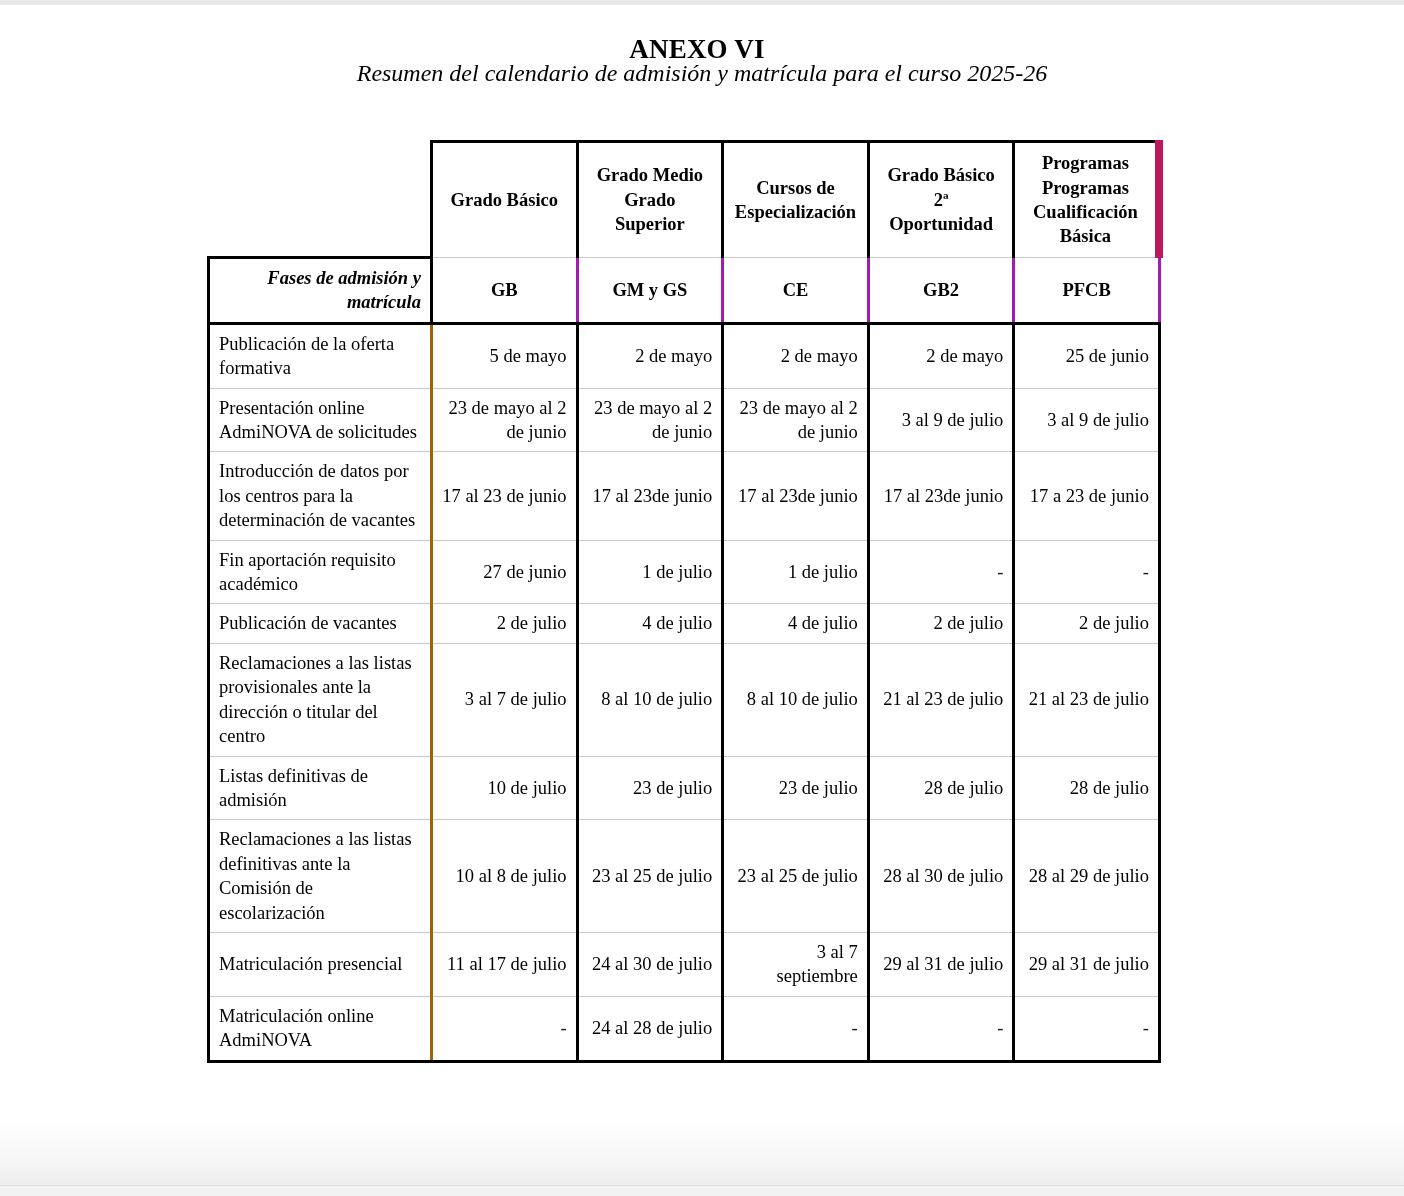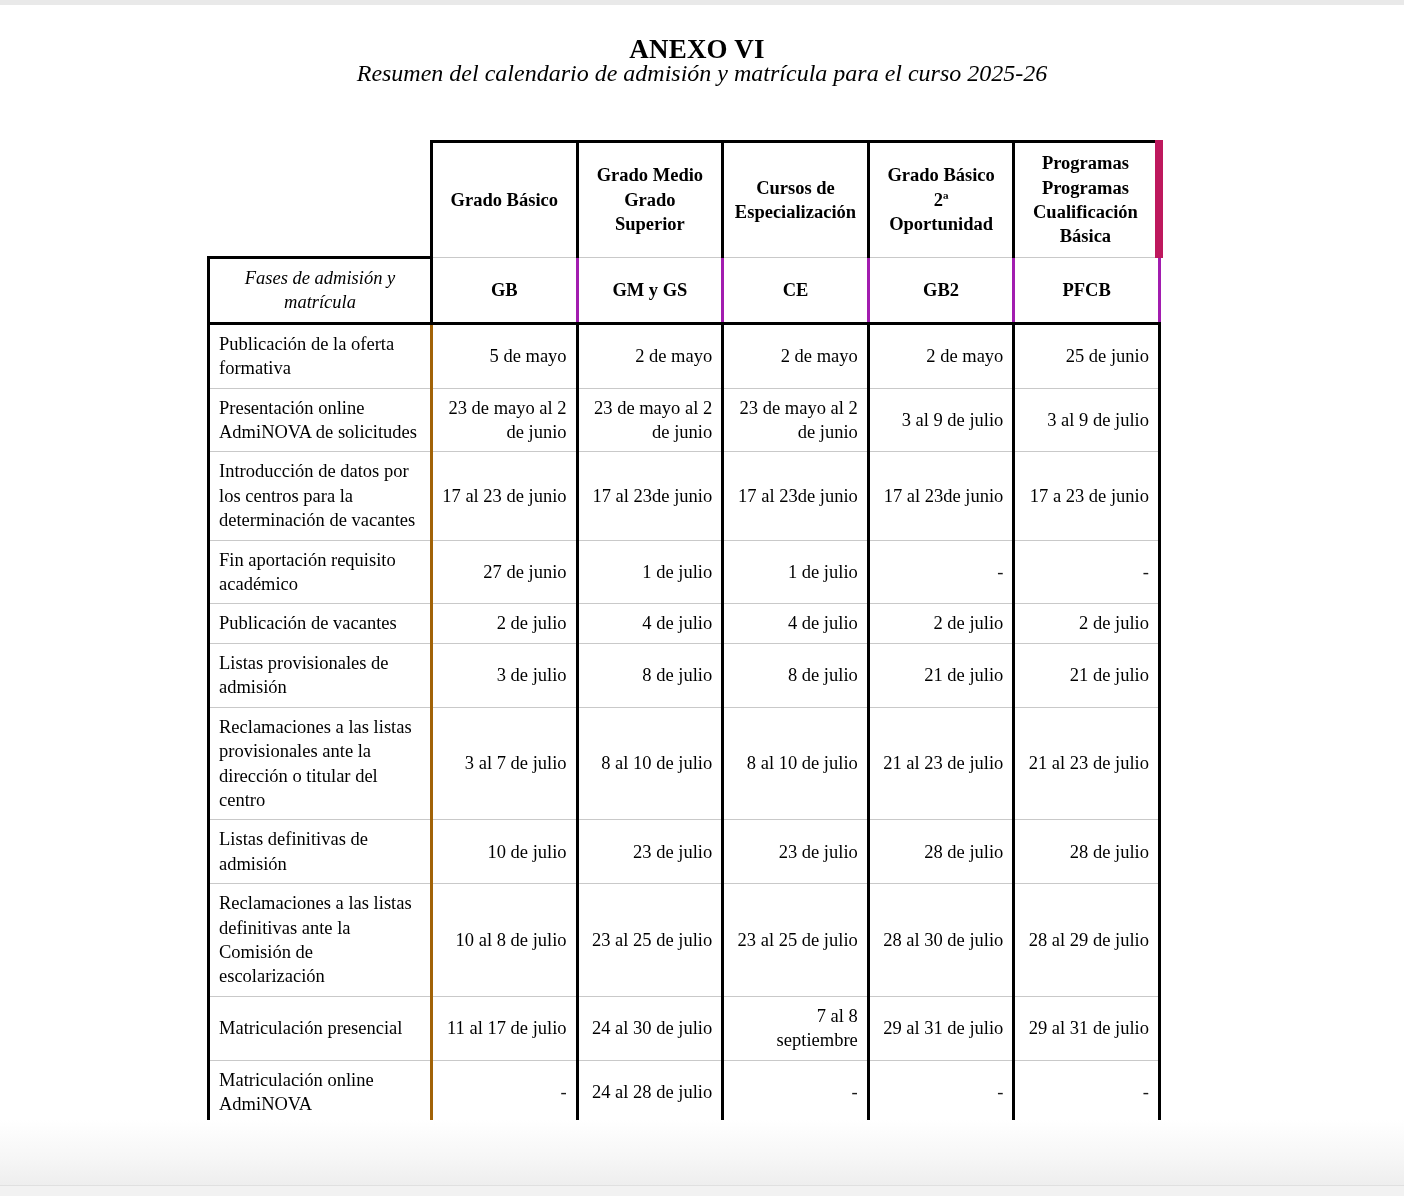--- a/index.html
+++ b/index.html
@@ -117,23 +117,23 @@
     text-align: center;
     font-weight: bold;
     font-size: 20px;
     height: 58px;
     border-left: 3px solid #000;
     border-right: 3px solid #a21caf;
     border-bottom: 3px solid #000;
   }
   .phases-head {
     font-style: italic;
-    font-weight: normal;
+    font-weight: bold;
     font-size: 19px;
-    text-align: center;
+    text-align: right;
     border-top: 3px solid #000;
     border-left: 3px solid #000;
     border-right: 3px solid #000;
     border-bottom: 3px solid #000;
   }
 
   
   .row-label {
     text-align: left;
     border-left: 3px solid #000;
@@ -238,28 +238,20 @@
       </tr>
       <tr>
         <td class="row-label">Publicación de vacantes</td>
         <td class="row-value">2 de julio</td>
         <td class="row-value">4 de julio</td>
         <td class="row-value">4 de julio</td>
         <td class="row-value">2 de julio</td>
         <td class="row-value">2 de julio</td>
       </tr>
       <tr>
-        <td class="row-label">Listas provisionales de admisión</td>
-        <td class="row-value">3 de julio</td>
-        <td class="row-value">8 de julio</td>
-        <td class="row-value">8 de julio</td>
-        <td class="row-value">21 de julio</td>
-        <td class="row-value">21 de julio</td>
-      </tr>
-      <tr>
         <td class="row-label">Reclamaciones a las listas provisionales ante la dirección o titular del centro</td>
         <td class="row-value">3 al 7 de julio</td>
         <td class="row-value">8 al 10 de julio</td>
         <td class="row-value">8 al 10 de julio</td>
         <td class="row-value">21 al 23 de julio</td>
         <td class="row-value">21 al 23 de julio</td>
       </tr>
       <tr>
         <td class="row-label">Listas definitivas de admisión</td>
         <td class="row-value">10 de julio</td>
@@ -273,21 +265,21 @@
         <td class="row-value">10 al 8 de julio</td>
         <td class="row-value">23 al 25 de julio</td>
         <td class="row-value">23 al 25 de julio</td>
         <td class="row-value">28 al 30 de julio</td>
         <td class="row-value">28 al 29 de julio</td>
       </tr>
       <tr>
         <td class="row-label">Matriculación presencial</td>
         <td class="row-value">11 al 17 de julio</td>
         <td class="row-value">24 al 30 de julio</td>
-        <td class="row-value">7 al 8 septiembre</td>
+        <td class="row-value">3 al 7 septiembre</td>
         <td class="row-value">29 al 31 de julio</td>
         <td class="row-value">29 al 31 de julio</td>
       </tr>
       <tr class="last-row">
         <td class="row-label">Matriculación online AdmiNOVA</td>
         <td class="row-value dash">-</td>
         <td class="row-value">24 al 28 de julio</td>
         <td class="row-value dash">-</td>
         <td class="row-value dash">-</td>
         <td class="row-value dash">-</td>

